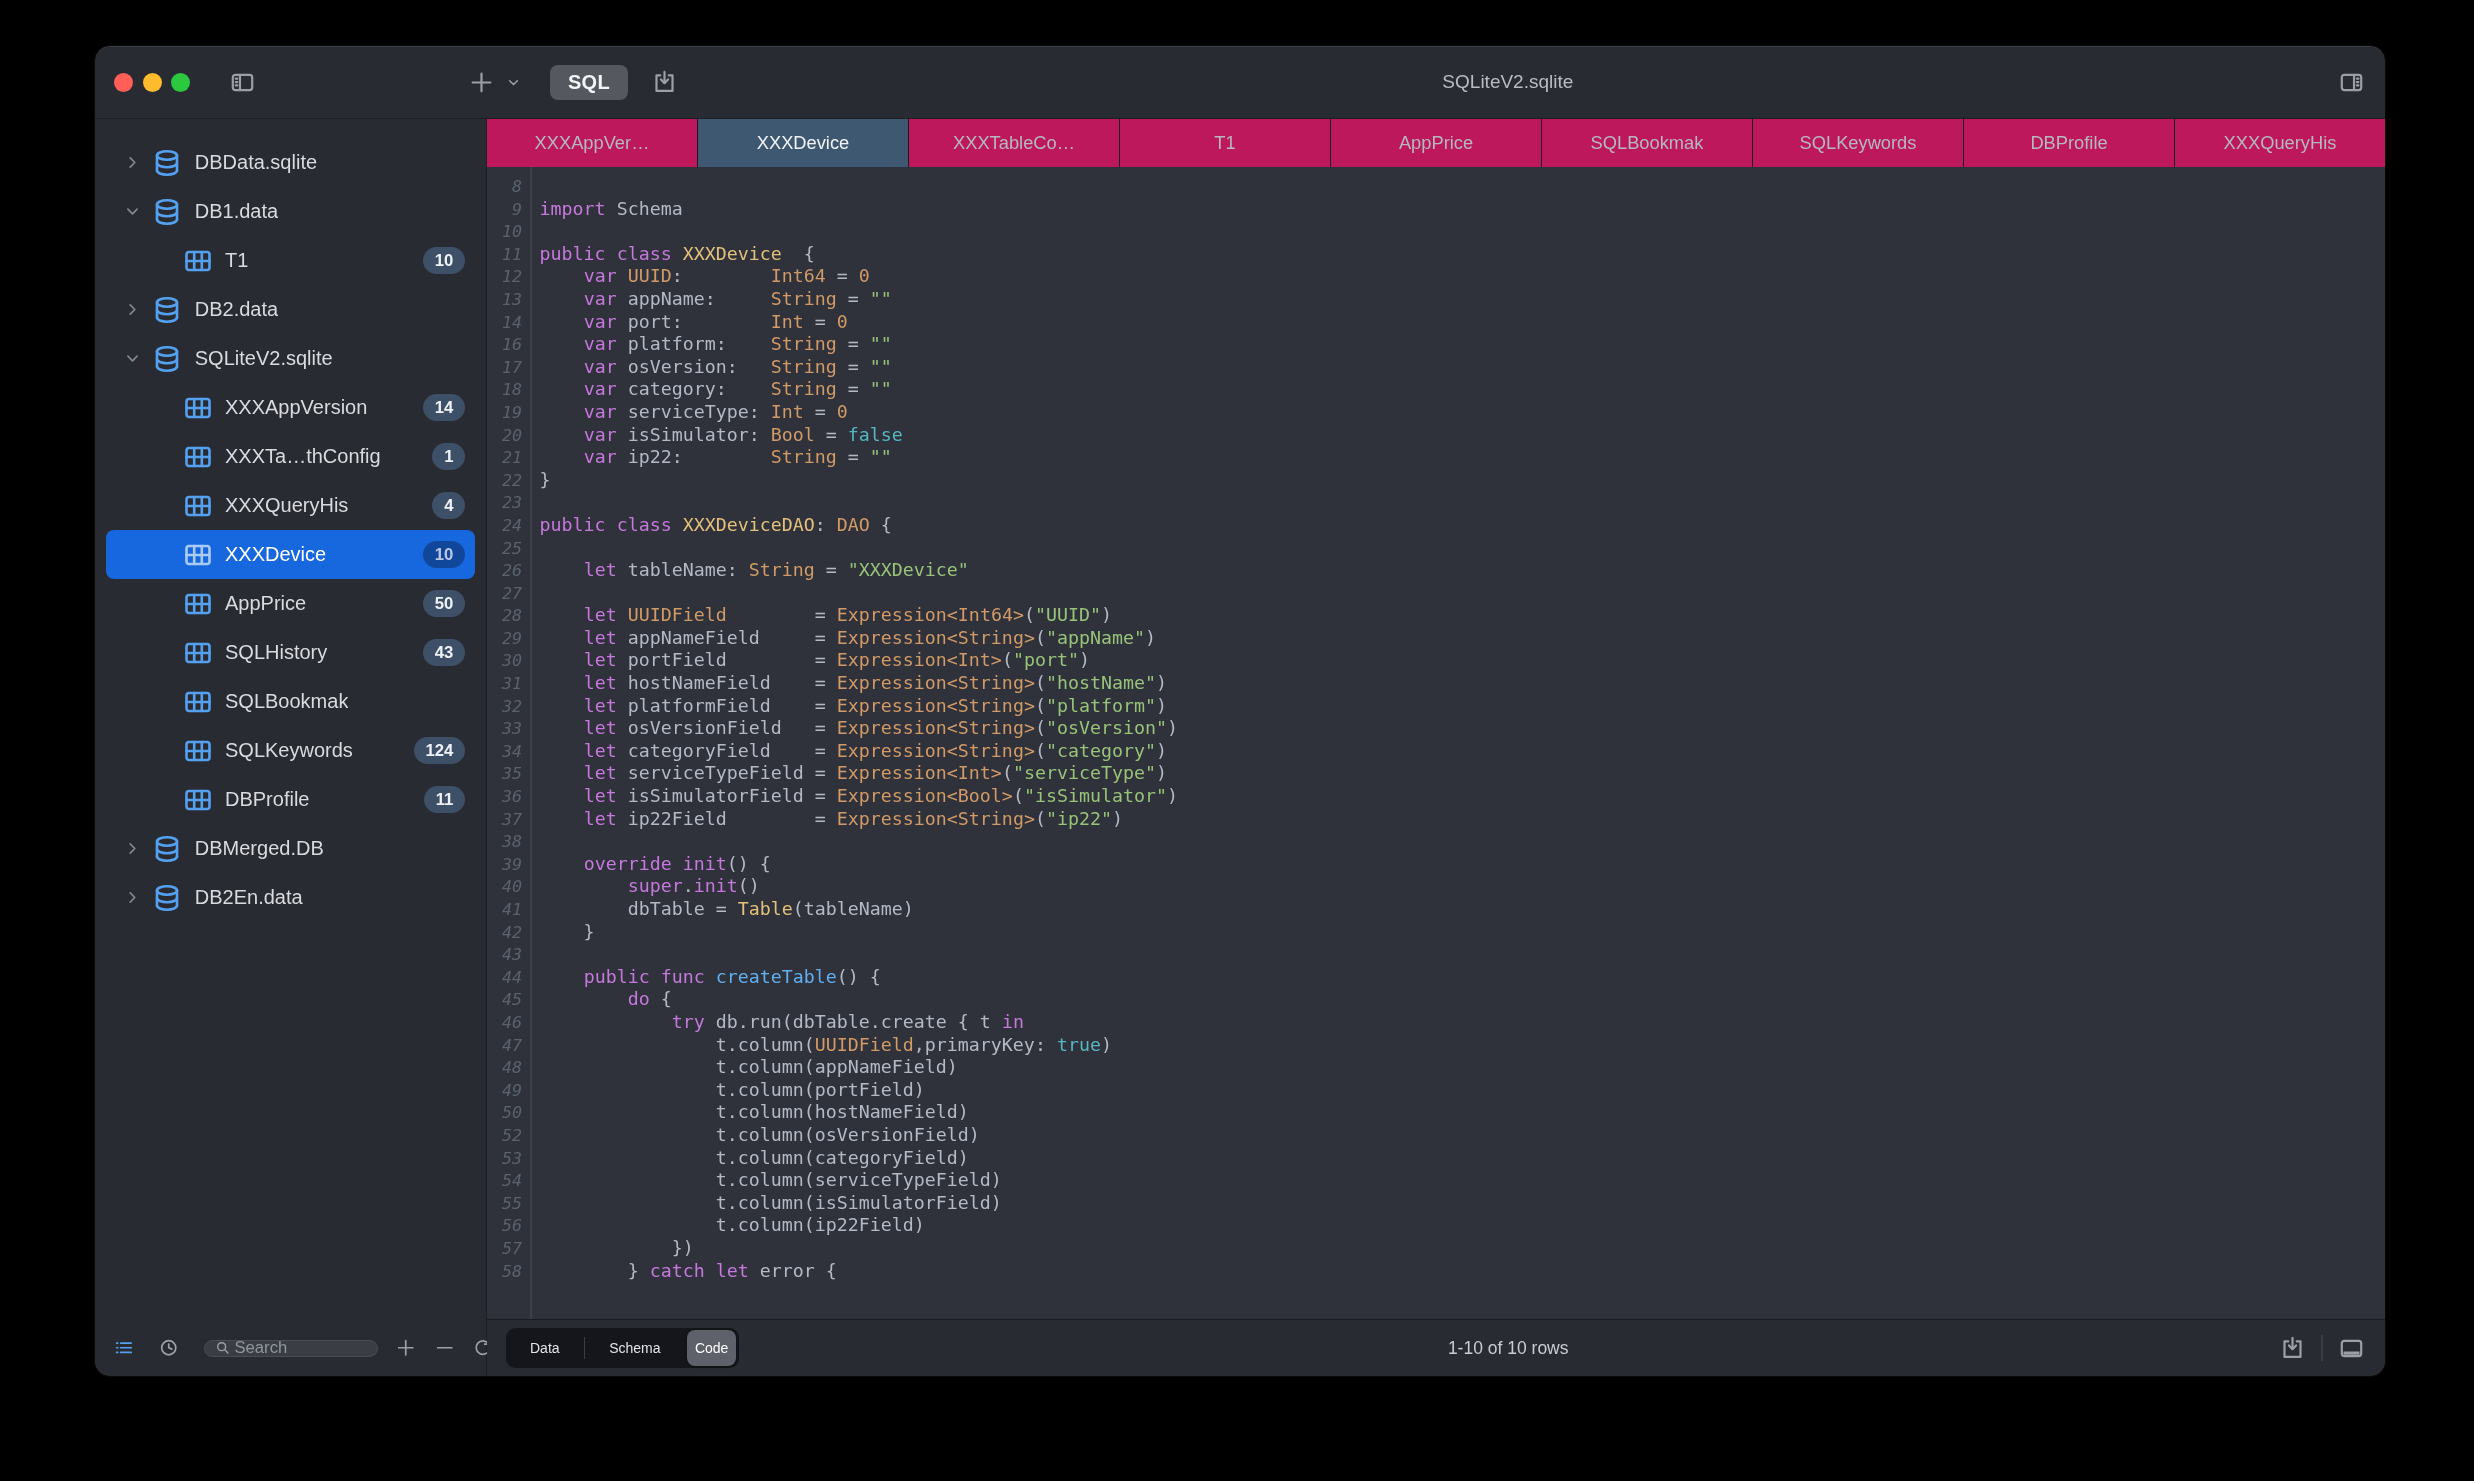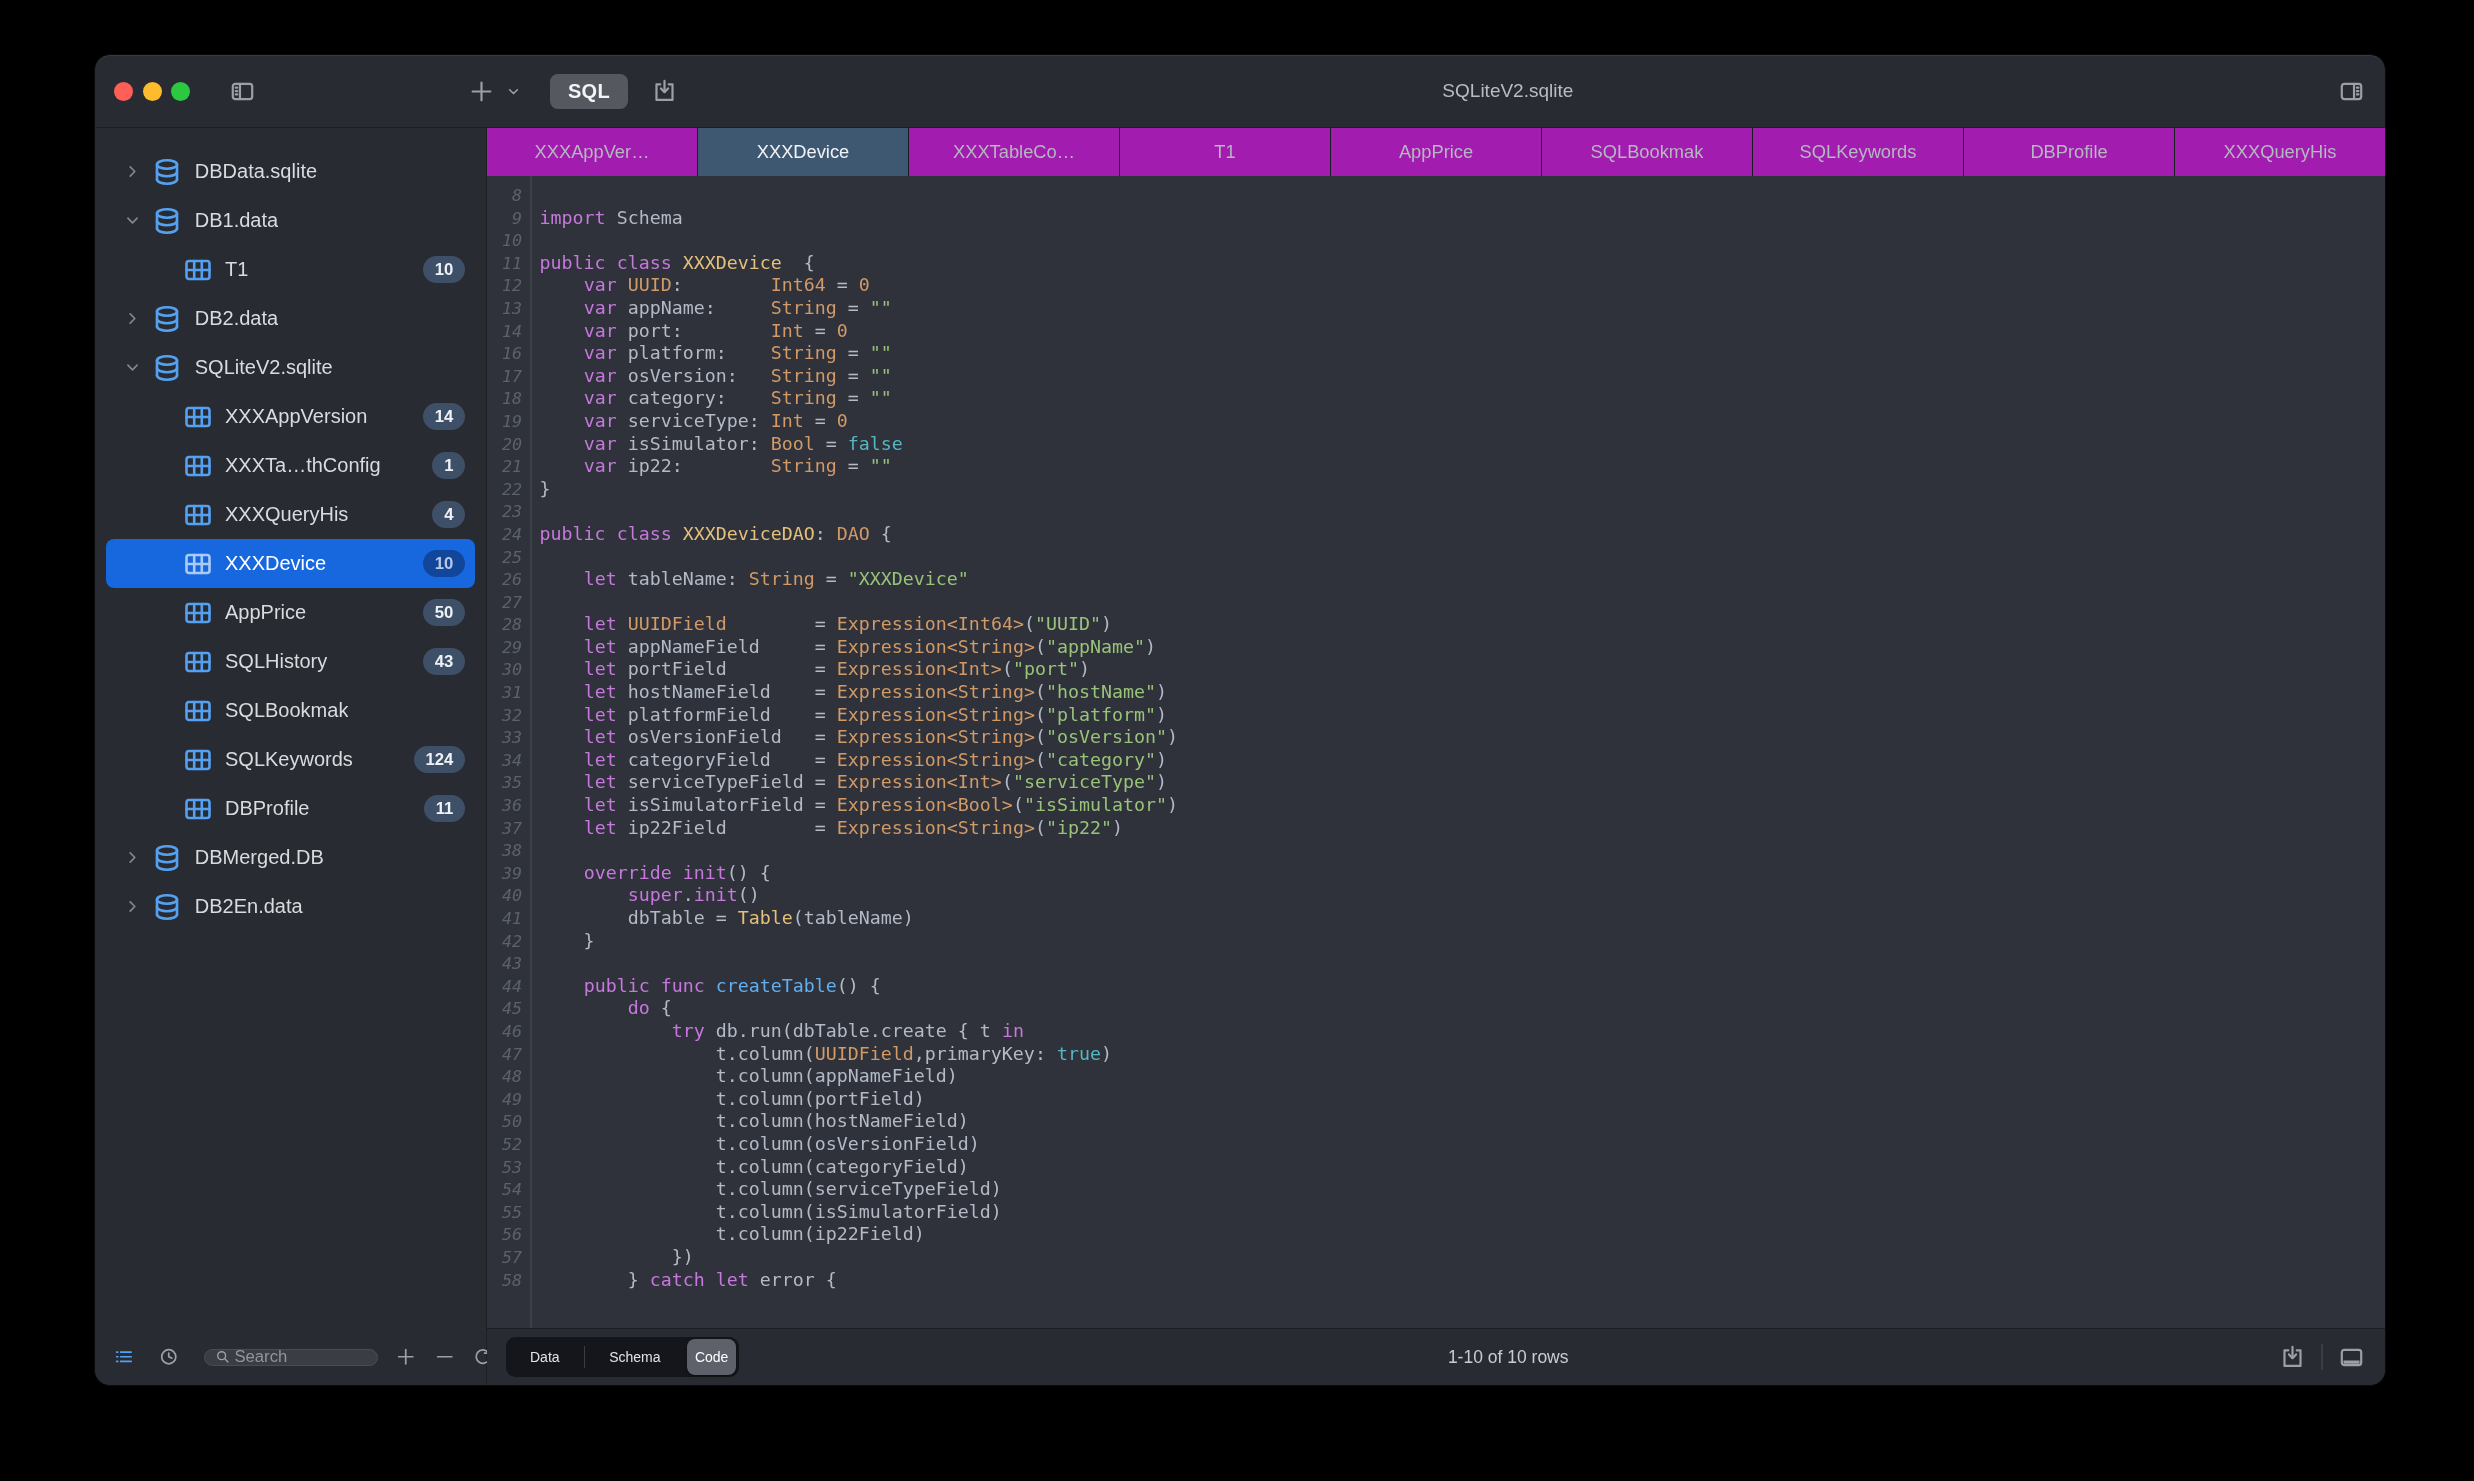--- a/index.html
+++ b/index.html
@@ -1,17 +1,17 @@
 <!DOCTYPE html>
 <html style="--sel: #1767de; --icb: #54a1f2; --tabact: #3f5872; --badge: #3d5067; --kw: #c678dd; --ty: #d19a66; --cl: #e5c07b; --st: #98c379; --nu: #d19a66; --bo: #56b6c2; --fn: #61afef; --pl: #b3bac6; --tred: #ff5f57; --tyel: #febb2e; --tgrn: #2bc840;font-size:12.8px"><head>
 <meta charset="utf-8">
 <style>
   html,body{margin:0;padding:0;background:#000;width:2475px;height:1481px;overflow:hidden;
     font-family:"Liberation Sans","DejaVu Sans",sans-serif;-webkit-user-select:none}
-  .window{position:absolute;left:94px;top:54px;width:2290px;height:1330px;background:#292b32;
+  .window{position:absolute;left:94px;top:45px;width:2290px;height:1330px;background:#292b32;
     border-radius:16px;overflow:hidden;display:flex;flex-direction:column;
     box-shadow:inset 0 0.8px 0 rgba(255,255,255,.1),0 24px 72px rgba(0,0,0,.85);border:0.8px solid #0a0a0c}
   
   .titlebar{height:72px;flex:none;display:flex;align-items:center;padding:0 19px;border-bottom:0.8px solid rgba(0,0,0,.28)}
   .lights{display:flex;gap:9.6px;align-items:center}
   .light{width:19px;height:19px;border-radius:50%;display:inline-block}
   .light.red{background:var(--tred,#ff5f57)}
   .light.yellow{background:var(--tyel,#febb2e)}
   .light.green{background:var(--tgrn,#2bc840)}
   .tbicon{width:29px;height:29px;color:#9ba0a8;display:inline-flex;align-items:center;justify-content:center;flex:none}
@@ -39,21 +39,21 @@
   .badge{margin-left:auto;background:var(--badge,#3d5067);color:#eef1f5;font-weight:700;font-size:16.7px;
     padding:3.2px 12px;border-radius:14.4px;flex:none}
   .srow.selected .badge{background:rgba(10,34,74,.45);color:#b9c8e4}
   .side-tools{height:56px;flex:none;display:flex;align-items:center;padding:0 14.4px}
   .search{width:174px;height:17px;margin-left:21px;border-radius:15px;background:#3a3d44;border:0.8px solid #4a4d54;
     display:flex;align-items:center;padding:0 3.2px 0 8px;box-sizing:border-box}
   .search input{flex:1;min-width:0;background:transparent;border:none;outline:none;color:#dfe2e6;font-size:16.7px;font-family:inherit}
   .search input::placeholder{color:#90969e}
   
   .main{flex:1;display:flex;flex-direction:column;min-width:0}
-  .tabs{height:48px;flex:none;background:#a21caf;display:flex}
+  .tabs{height:48px;flex:none;background:#be185d;display:flex}
   .tab{flex:1;display:flex;align-items:center;justify-content:center;font-size:18.3px;color:#b4b8bf;
     border-right:1.6px solid #1a1b20;overflow:hidden;white-space:nowrap}
   .tab:last-child{border-right:none}
   .tab.active{background:var(--tabact,#3f5872);color:#f1f3f6}
   .editor{flex:1;position:relative;background:#2f323b;overflow:hidden;padding-top:8px;box-sizing:border-box}
   .gutterline{position:absolute;left:43px;top:0;bottom:0;width:1.6px;background:#3d4048}
   .cl-row{display:flex;height:22.6px;line-height:22.6px;font-family:"DejaVu Sans Mono",monospace;font-size:18.3px}
   .ln{width:35px;flex:none;text-align:right;padding-right:8px;color:#5a626e;font-style:italic;font-size:16.7px}
   .cd{white-space:pre;padding-left:9.6px;color:var(--pl,#b3bac6)}
   .tok-kw{color:var(--kw,#c678dd)} .tok-ty{color:var(--ty,#d19a66)} .tok-cl{color:var(--cl,#e5c07b)}

